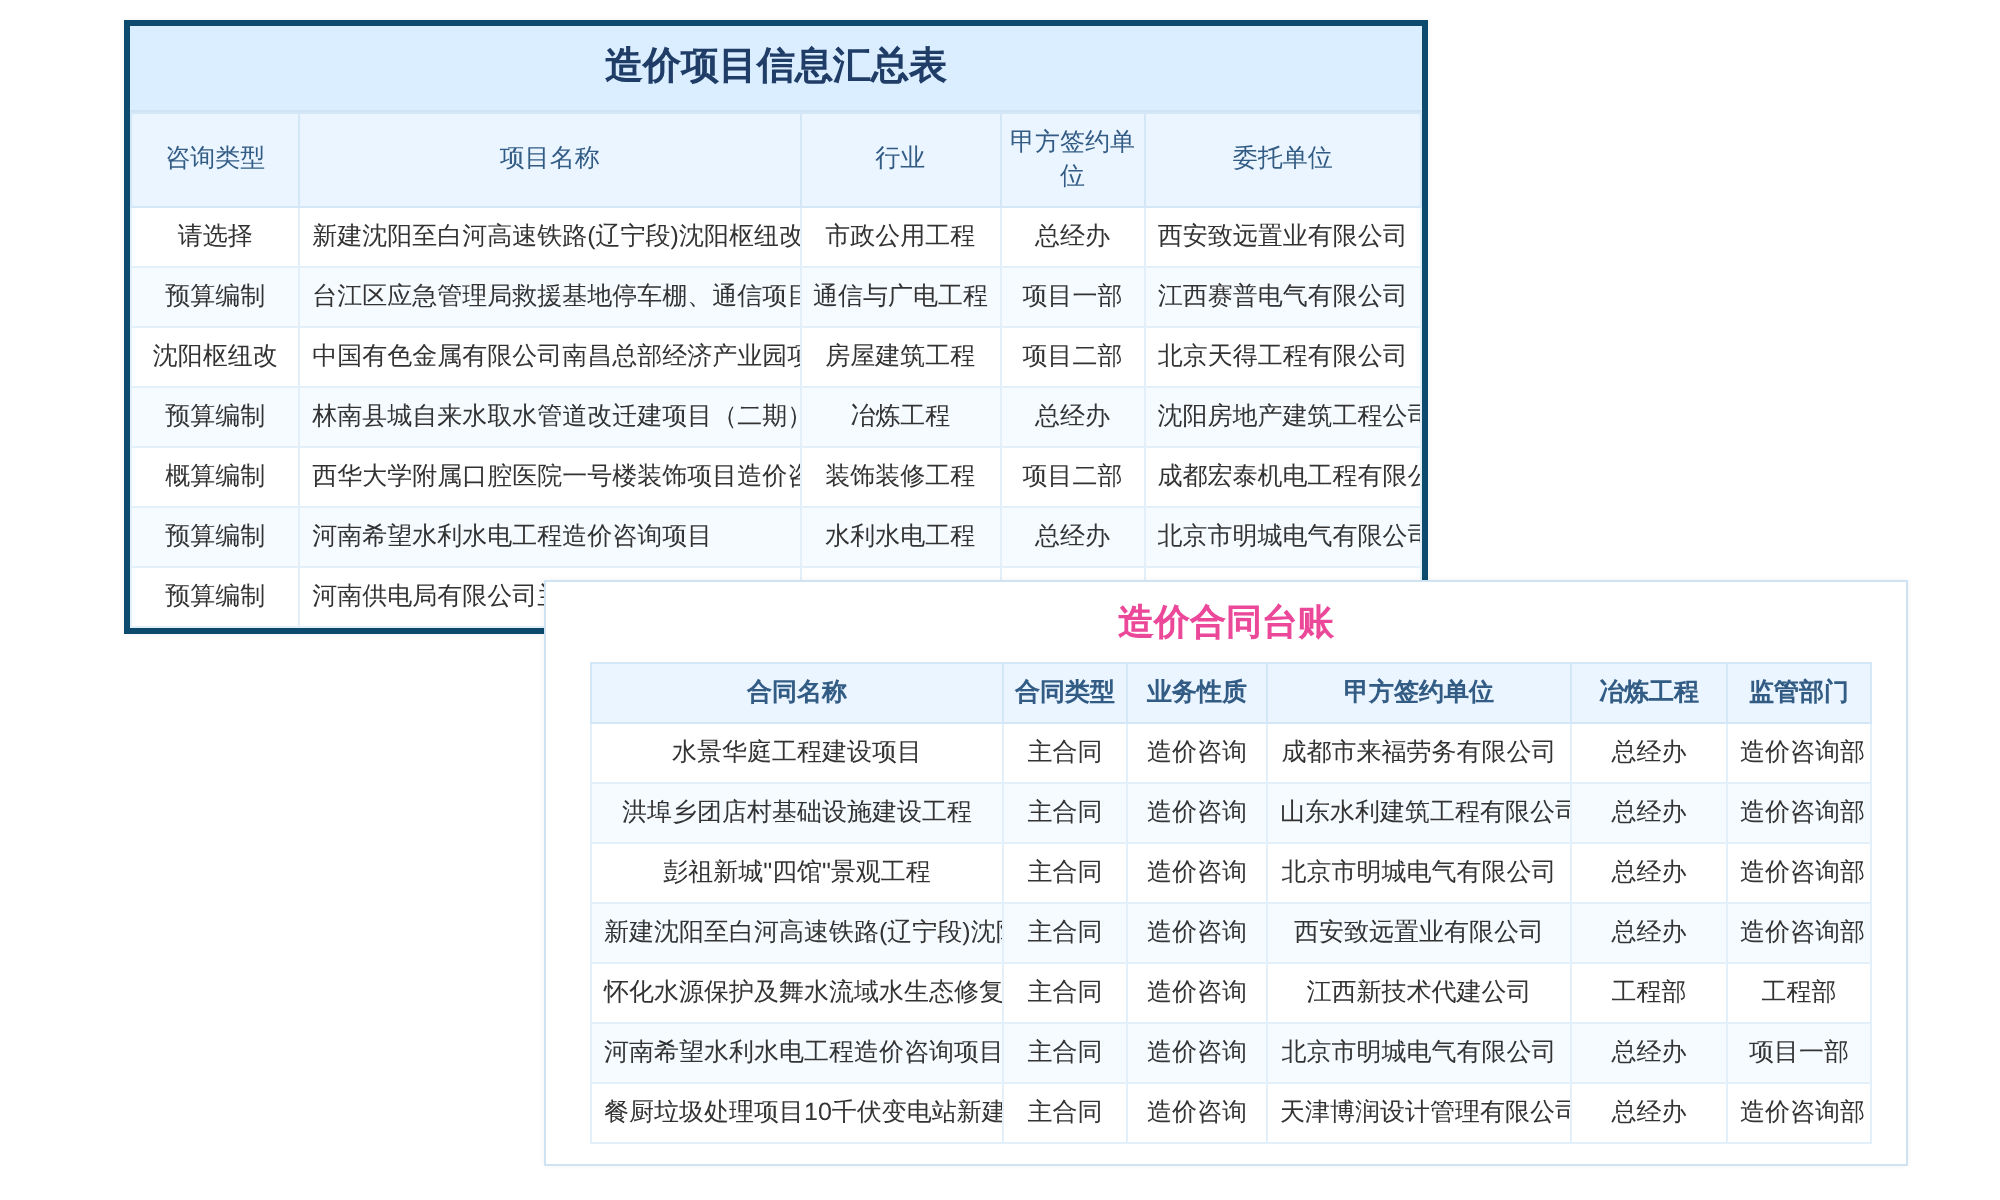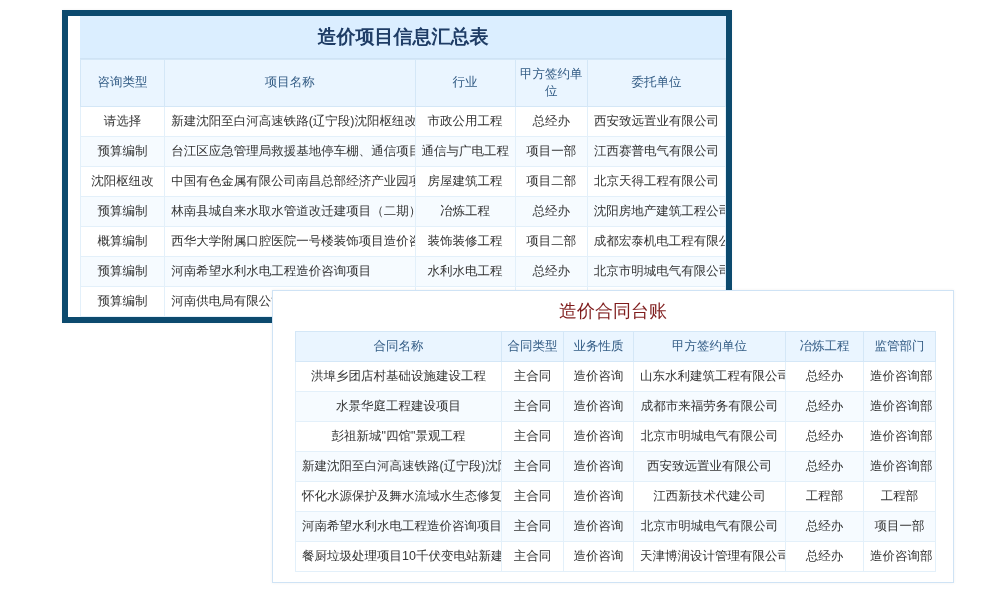--- a/index.html
+++ b/index.html
@@ -17,23 +17,22 @@
     overflow: hidden;
   }
 
   
   .panel-a {
     position: absolute;
     left: 62px;
     top: 10px;
     width: 646px;
     background: #ffffff;
-    border: 6px solid #0c4a6e;
+    border: 3px solid #0c4a6e;
     box-shadow: 0 0 3px rgba(0,0,0,0.06);
-    padding-left: 12px;
   }
   .panel-a .title-bar {
     height: 42px;
     line-height: 42px;
     text-align: center;
     font-size: 19px;
     font-weight: bold;
     color: #1f3d66;
     background: #dbeeff;
     border-bottom: 1px solid #cfe3f5;
@@ -85,27 +84,28 @@
     width: 680px;
     background: #ffffff;
     border: 1px solid #cfe3f5;
     box-shadow: 0 0 3px rgba(0,0,0,0.06);
   }
   .panel-b .title-bar {
     height: 40px;
     line-height: 40px;
     text-align: center;
     font-size: 18px;
-    font-weight: normal;
-    color: #7f1d1d;
+    font-weight: bold;
+    color: #ec4899;
     background: #ffffff;
     border-bottom: none;
   }
   .panel-b table.grid th {
     background: #eaf5ff;
+    font-weight: bold;
   }
   .panel-b-inner {
     padding: 0 22px 10px 22px;
   }
 </style>
 </head>
 <body>
 
 <div class="canvas">
 
@@ -199,32 +199,32 @@
             <th>合同名称</th>
             <th>合同类型</th>
             <th>业务性质</th>
             <th>甲方签约单位</th>
             <th>冶炼工程</th>
             <th>监管部门</th>
           </tr>
         </thead>
         <tbody>
           <tr>
+            <td class="link">水景华庭工程建设项目</td>
+            <td>主合同</td>
+            <td>造价咨询</td>
+            <td>成都市来福劳务有限公司</td>
+            <td>总经办</td>
+            <td>造价咨询部</td>
+          </tr>
+          <tr>
             <td class="link">洪埠乡团店村基础设施建设工程</td>
             <td>主合同</td>
             <td>造价咨询</td>
             <td>山东水利建筑工程有限公司</td>
-            <td>总经办</td>
-            <td>造价咨询部</td>
-          </tr>
-          <tr>
-            <td class="link">水景华庭工程建设项目</td>
-            <td>主合同</td>
-            <td>造价咨询</td>
-            <td>成都市来福劳务有限公司</td>
             <td>总经办</td>
             <td>造价咨询部</td>
           </tr>
           <tr>
             <td class="link">彭祖新城"四馆"景观工程</td>
             <td>主合同</td>
             <td>造价咨询</td>
             <td>北京市明城电气有限公司</td>
             <td>总经办</td>
             <td>造价咨询部</td>

